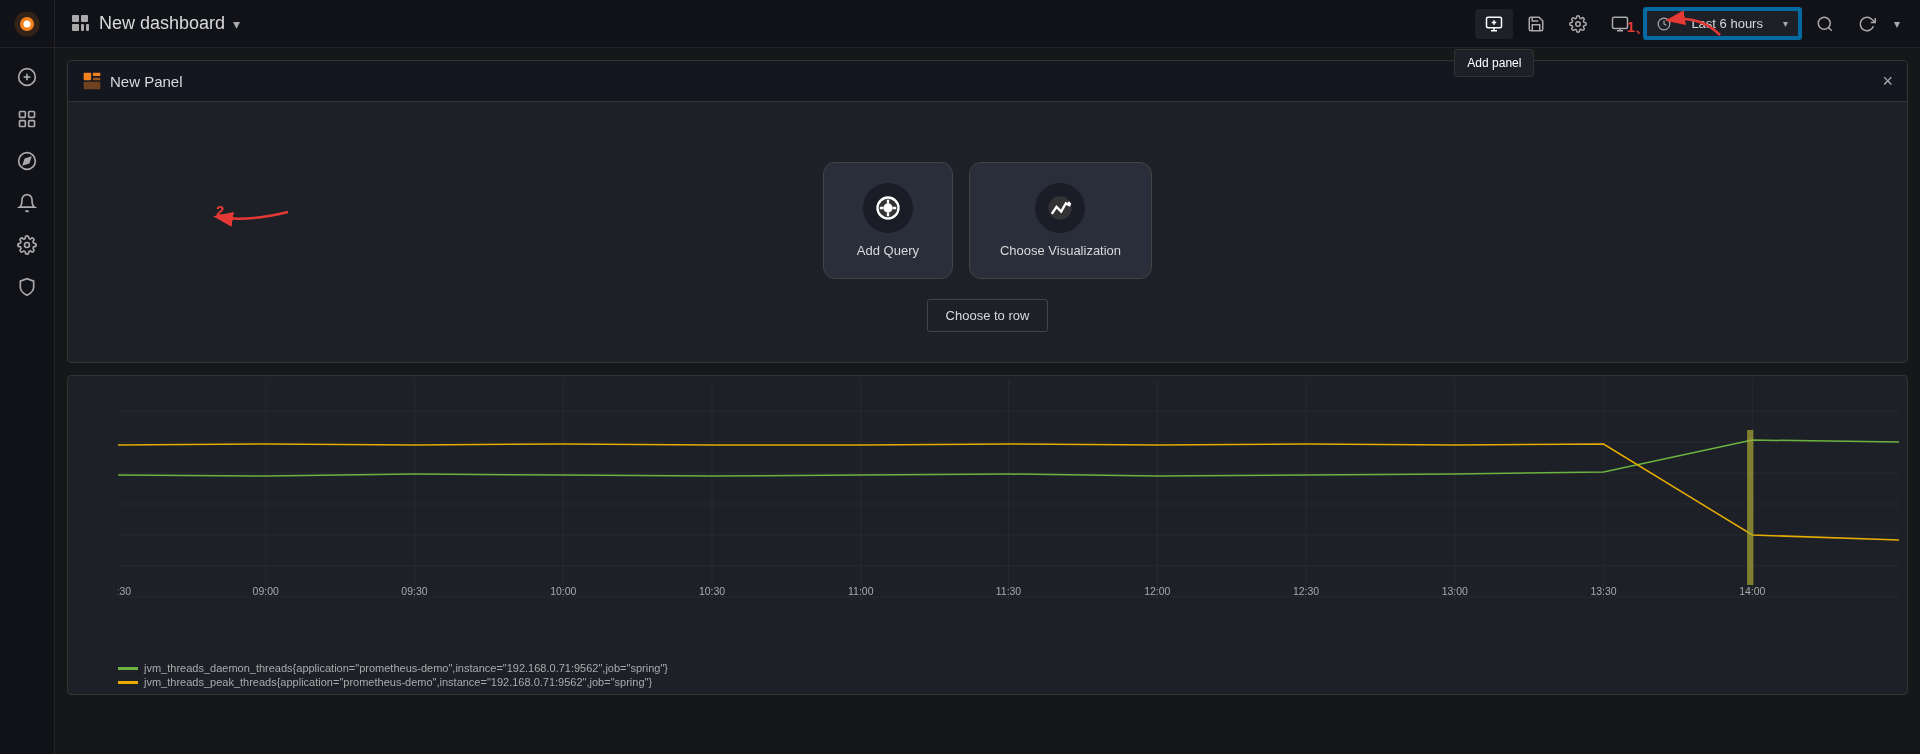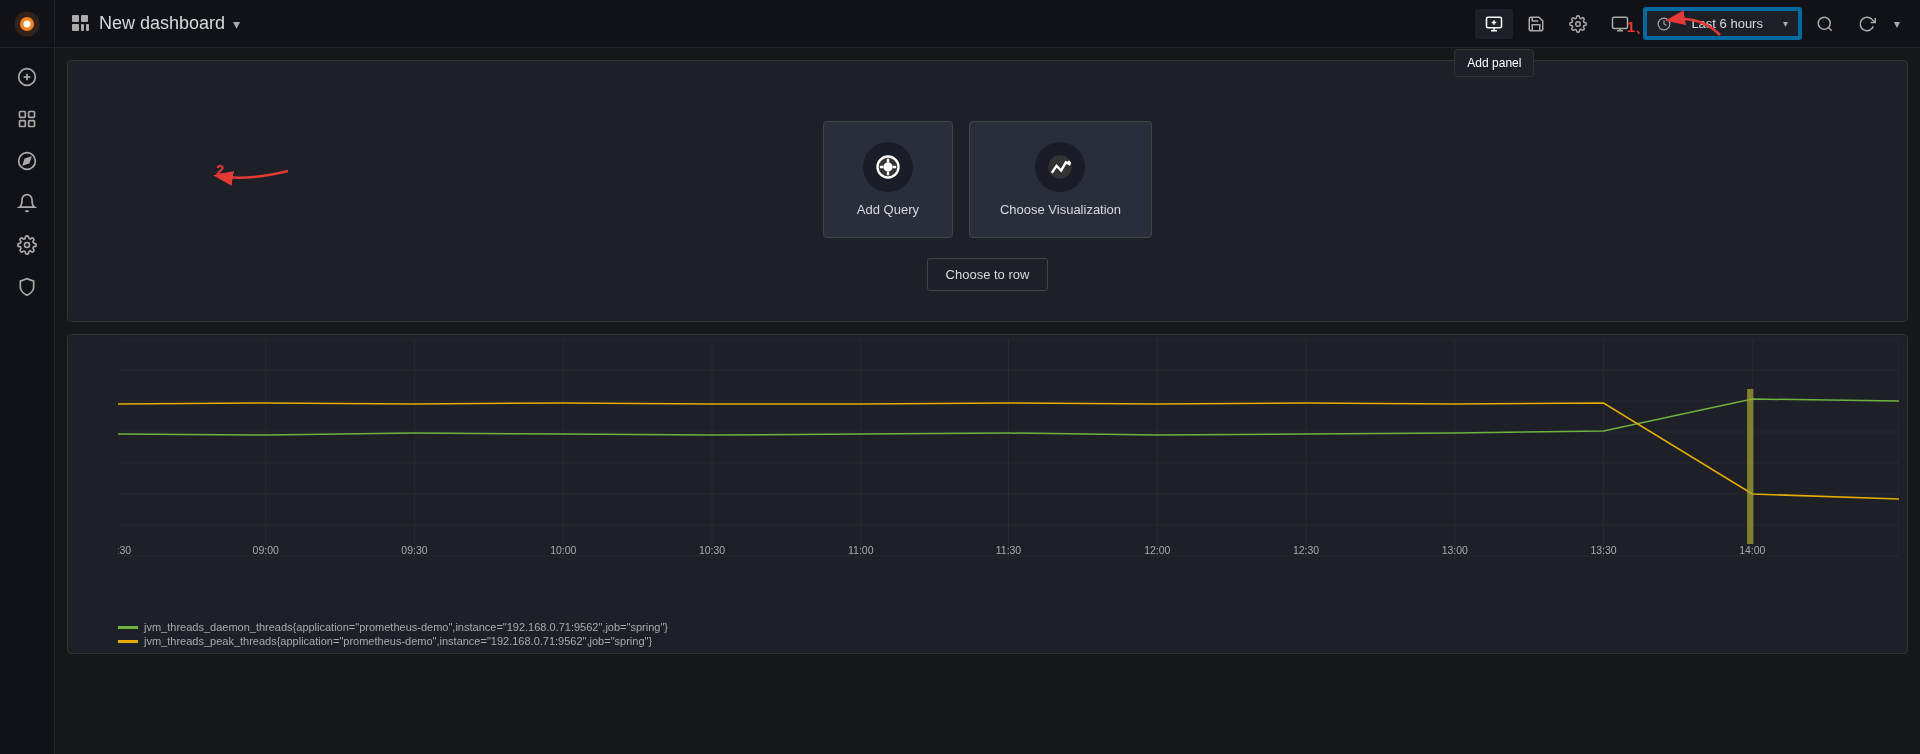--- a/index.html
+++ b/index.html
@@ -199,21 +199,21 @@
       gap: 20px;
     }
     .panel-options {
       display: flex;
       gap: 16px;
       align-items: center;
     }
     .panel-option-btn {
       background: #2a2d3a;
       border: 1px solid #444;
-      border-radius: 4px;
+      border-radius: 12px;
       color: #d8d9da;
       cursor: pointer;
       padding: 20px 30px;
       display: flex;
       flex-direction: column;
       align-items: center;
       gap: 10px;
       font-size: 13px;
       min-width: 130px;
       transition: background 0.2s;
@@ -414,20 +414,33 @@
           <polygon points="0 0, 8 3, 0 6" fill="#e53935"></polygon>
         </marker>
       </defs>
       <path d="M 80 35 Q 60 15 30 20" stroke="#e53935" stroke-width="2.5" fill="none" marker-end="url(#arrowhead1)"></path>
     </svg>
   </div>
 
   <div class="dashboard-content">
 
     <div class="new-panel">
+      <div class="new-panel-header">
+        <div class="new-panel-title-row">
+
+          <svg width="22" height="22" viewBox="0 0 24 24" fill="none">
+            <rect x="2" y="2" width="9" height="9" rx="1" fill="#f58220"></rect>
+            <rect x="13" y="2" width="9" height="4" rx="1" fill="#f58220"></rect>
+            <rect x="13" y="8" width="9" height="3" rx="1" fill="#f58220" opacity="0.6"></rect>
+            <rect x="2" y="13" width="20" height="9" rx="1" fill="#f58220" opacity="0.4"></rect>
+          </svg>
+          <span>New Panel</span>
+        </div>
+        <button class="new-panel-close">×</button>
+      </div>
       <div class="new-panel-body">
 
         <div style="position:relative;width:100%;">
           <div style="position:absolute;left:128px;top:60px;color:#e53935;font-weight:bold;font-size:15px;pointer-events:none;z-index:10;">2、</div>
           <svg style="position:absolute;left:60px;top:20px;pointer-events:none;z-index:10;" width="180" height="100">
             <defs>
               <marker id="arrowhead2" markerWidth="8" markerHeight="8" refX="6" refY="3" orient="auto">
                 <polygon points="0 0, 8 3, 0 6" fill="#e53935"></polygon>
               </marker>
             </defs>

